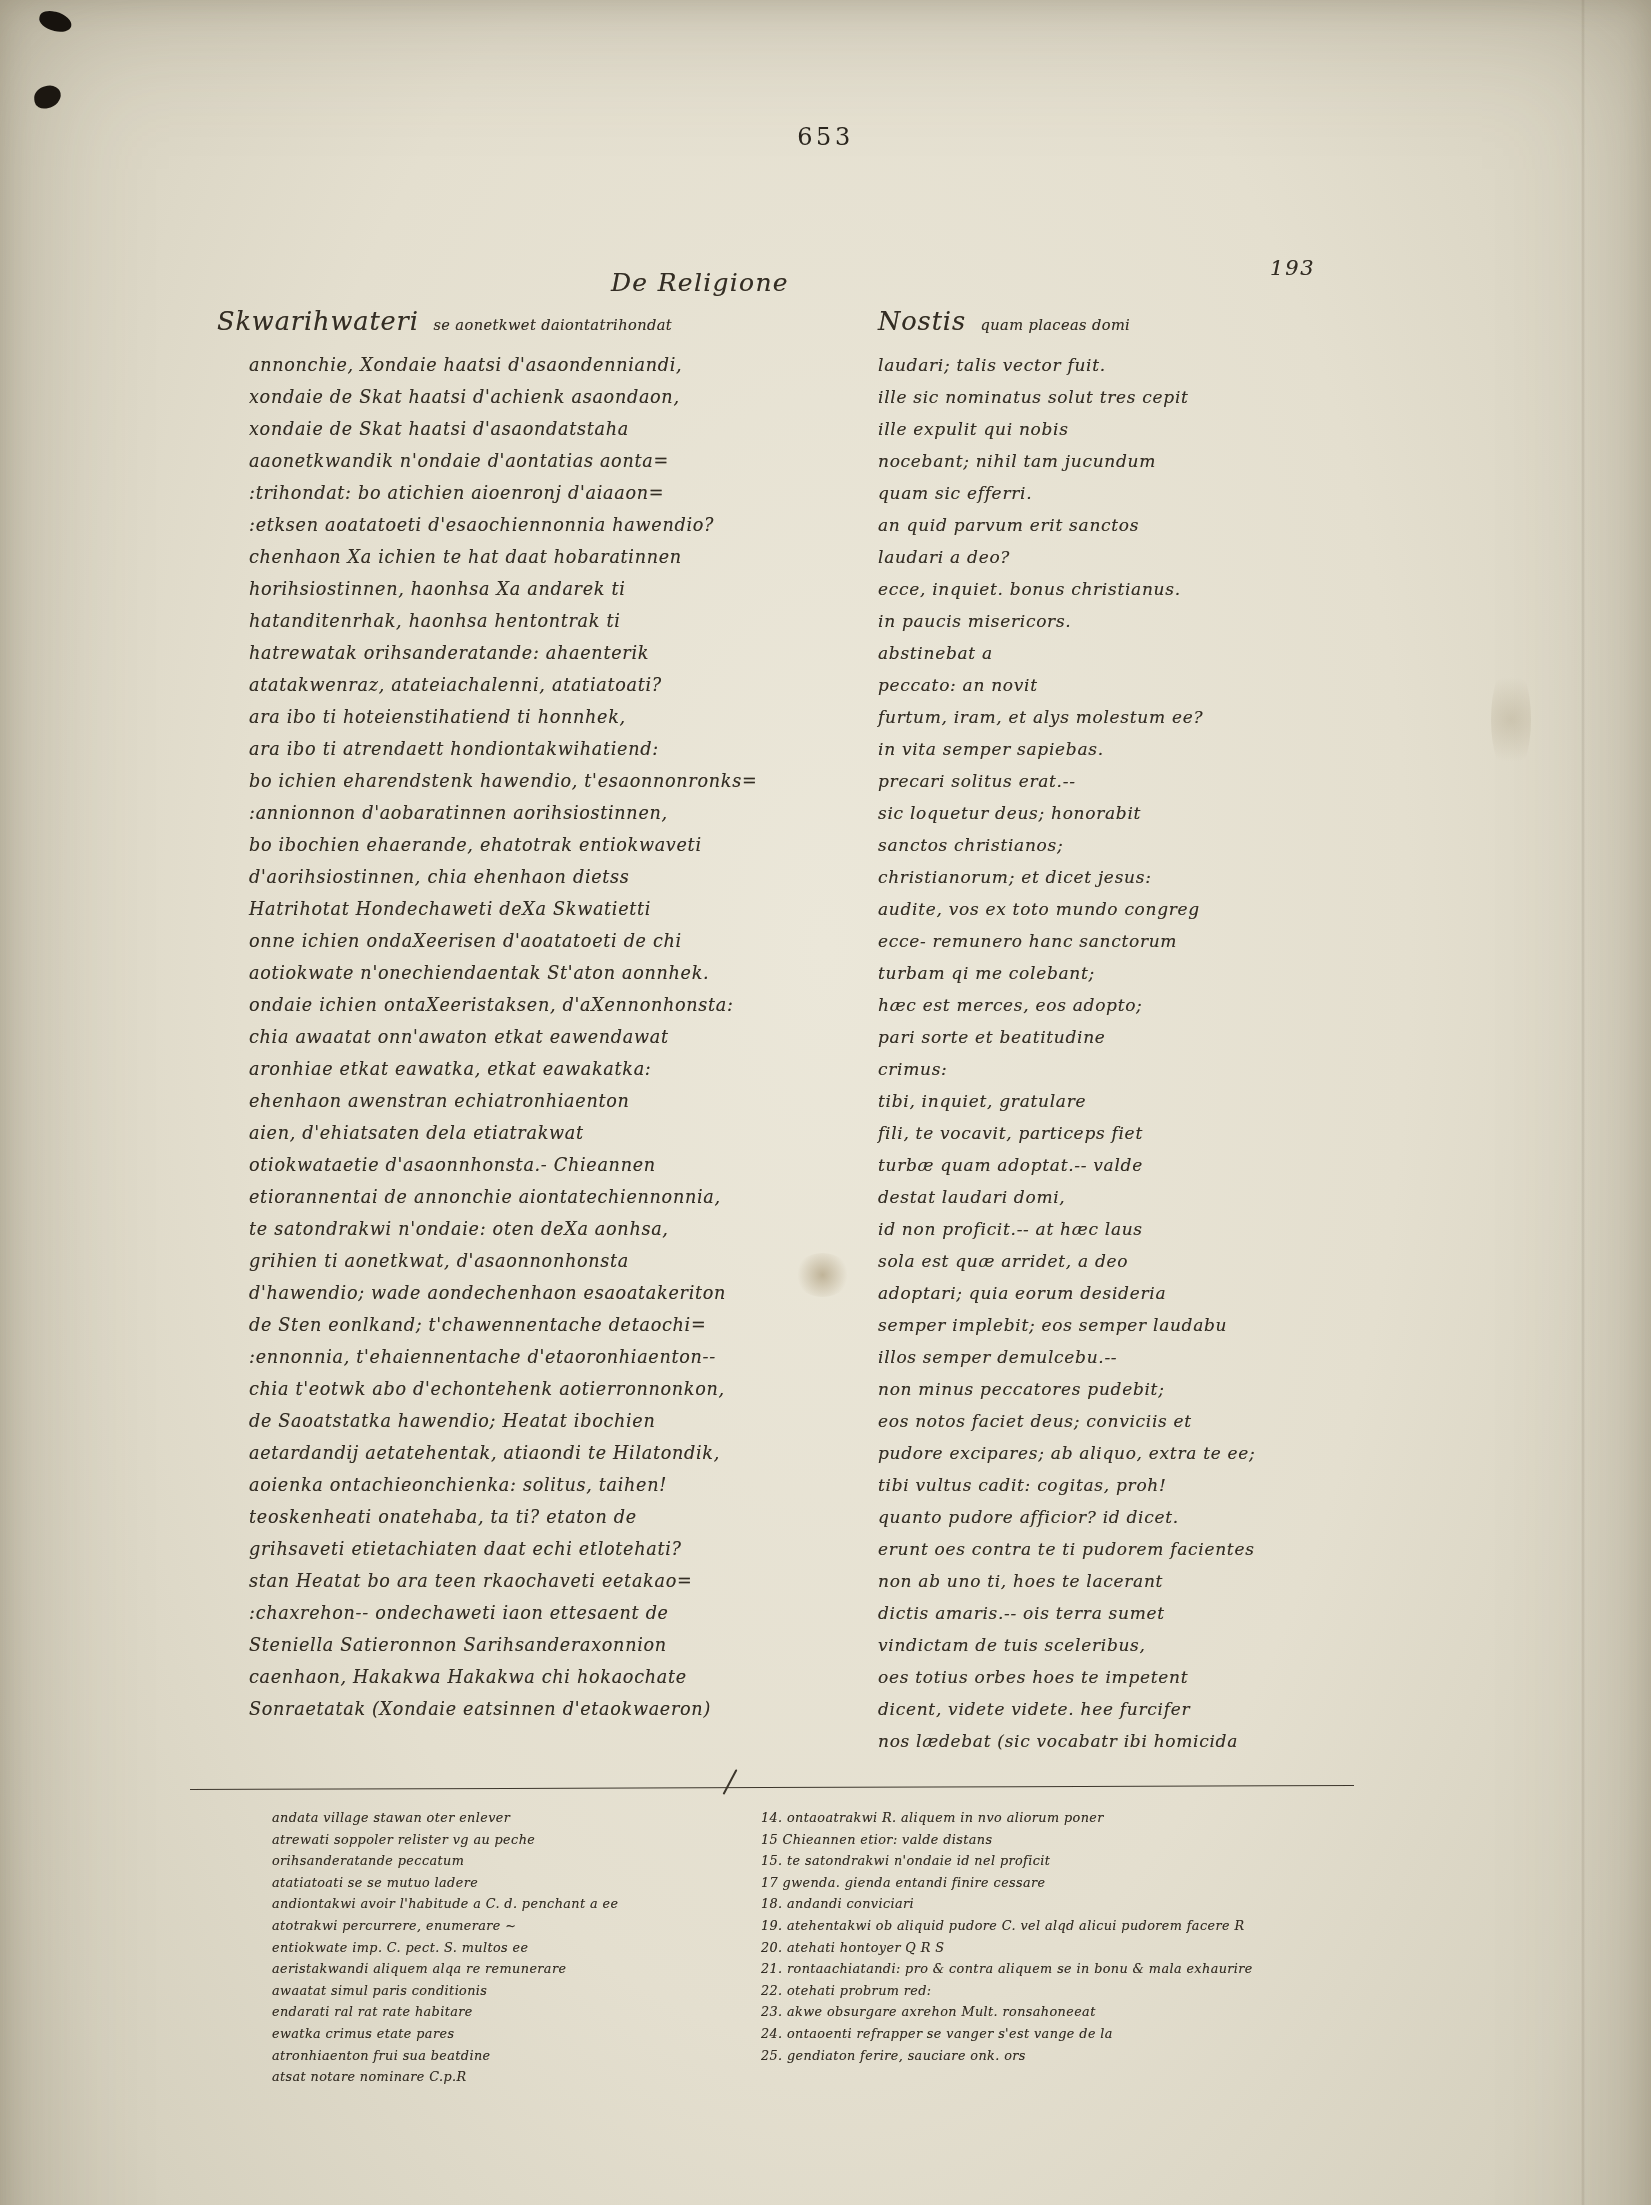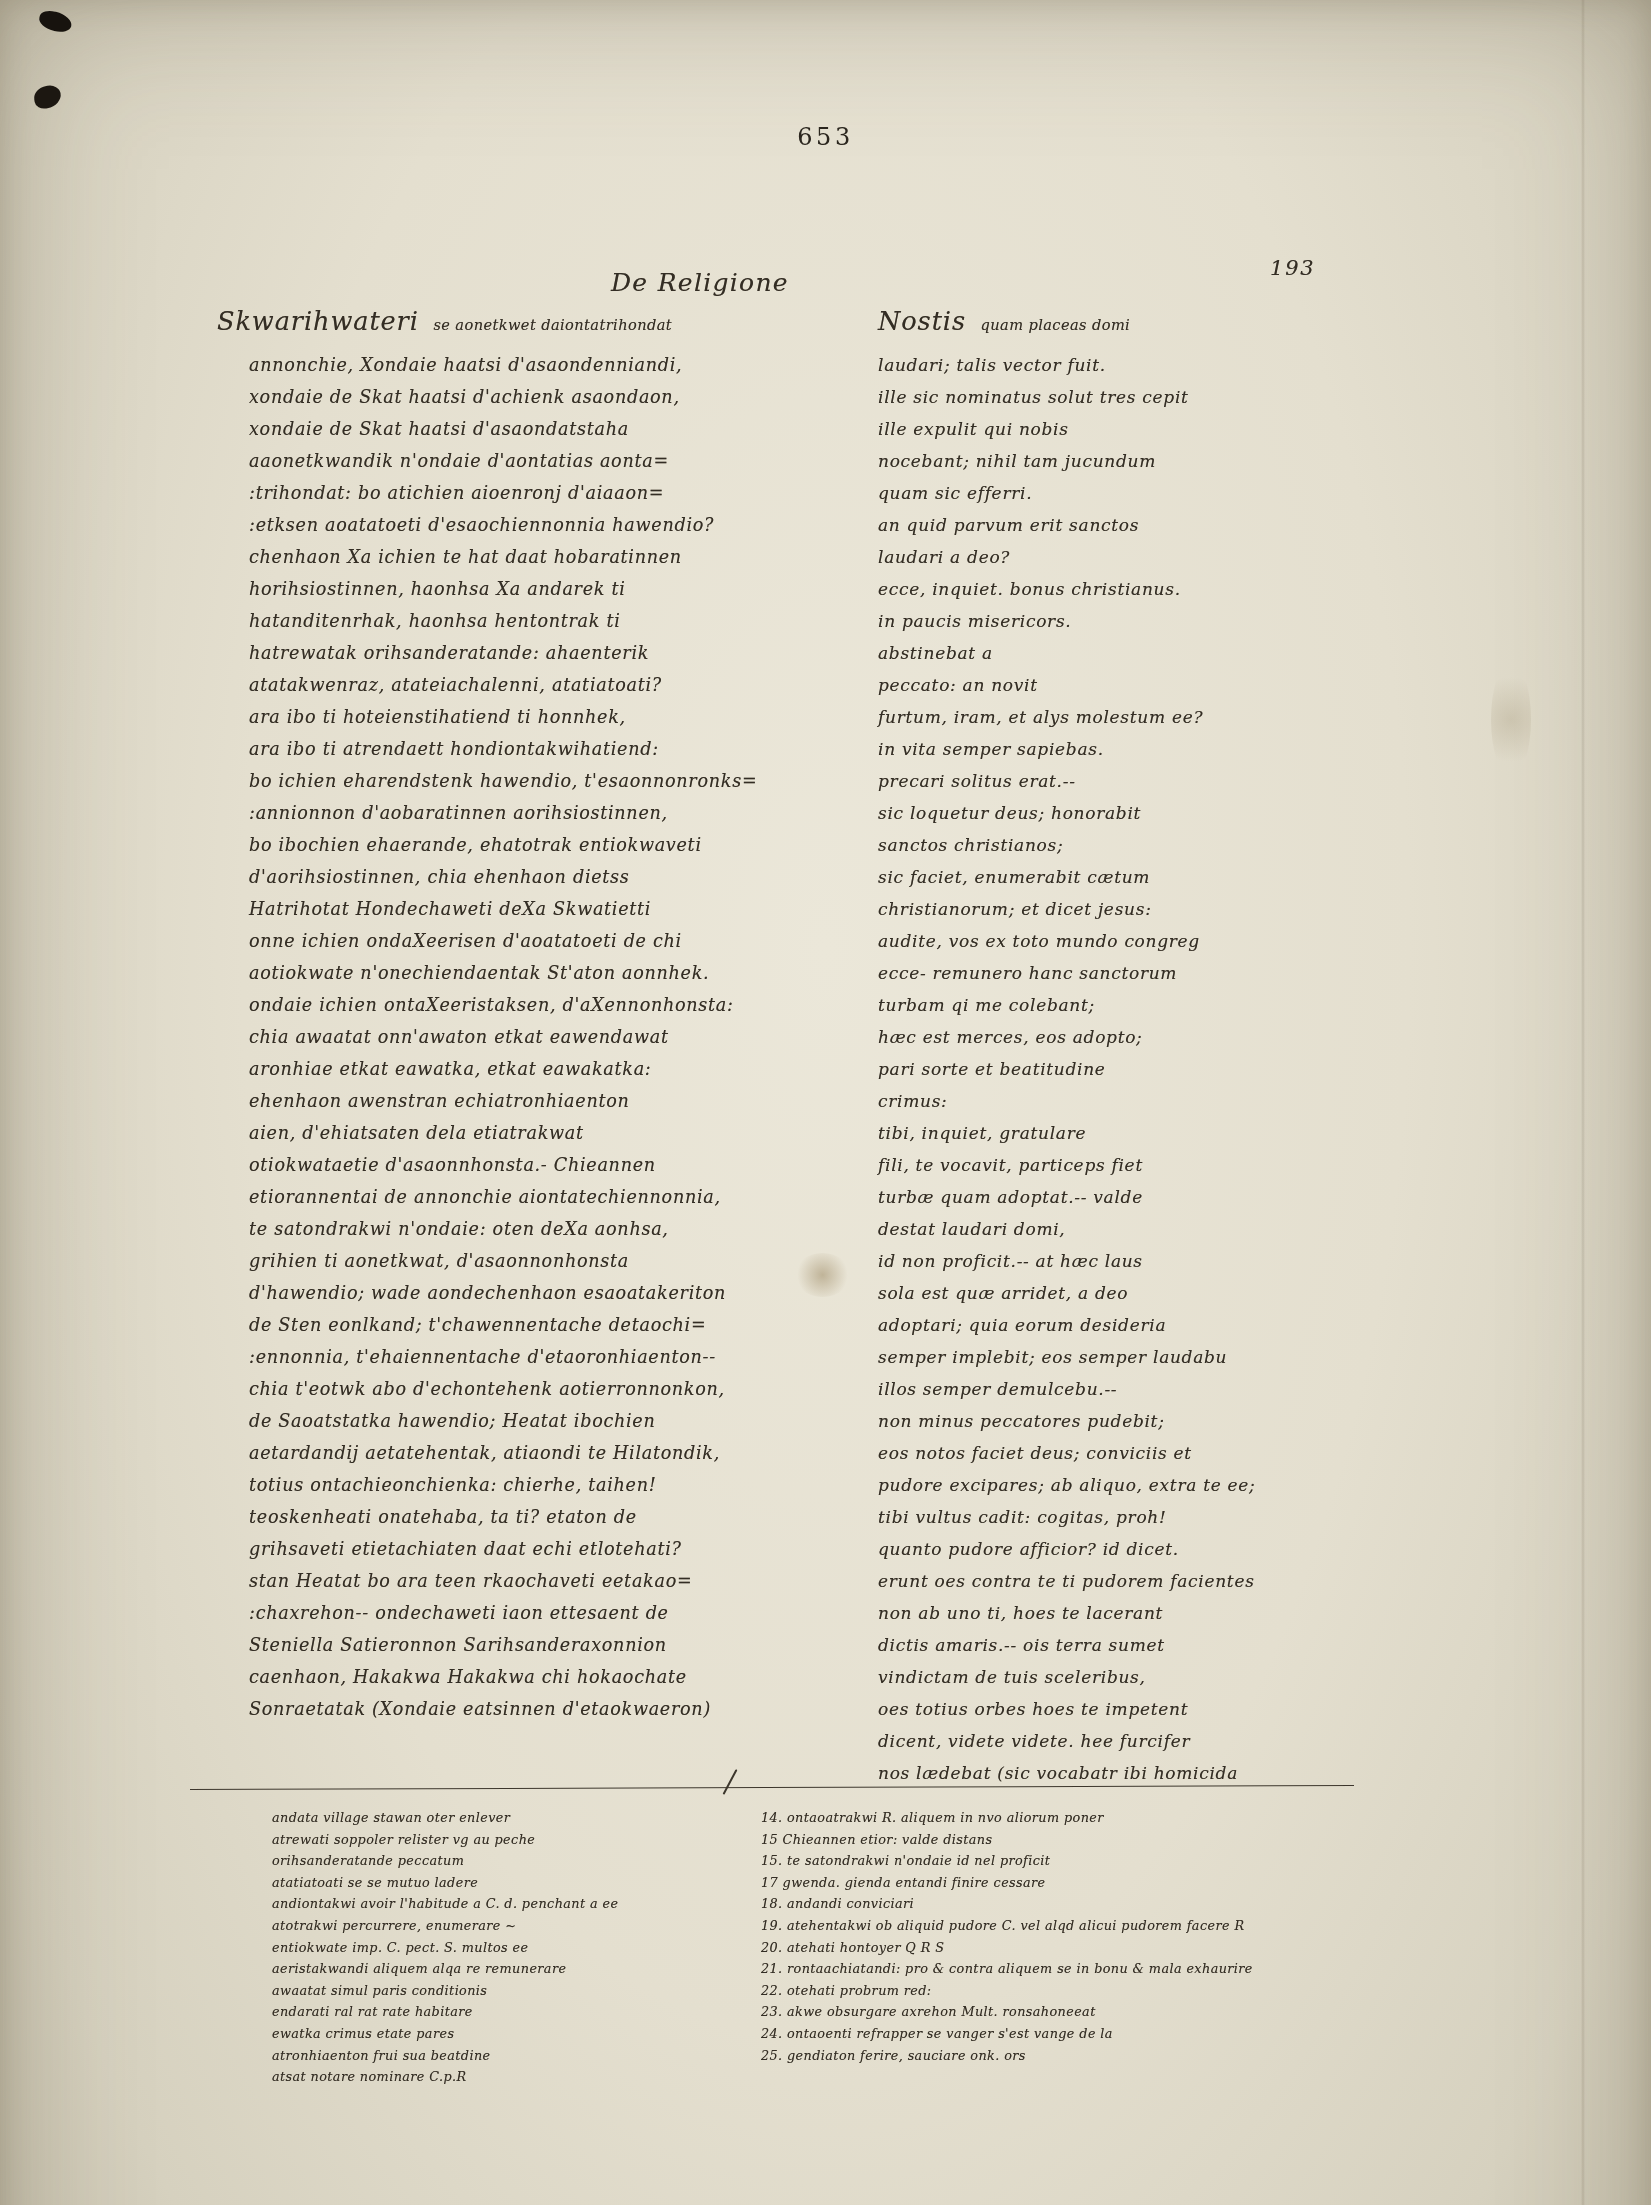--- a/index.html
+++ b/index.html
@@ -119,21 +119,21 @@
       <div class="line">otiokwataetie d'asaonnhonsta.- Chieannen</div>
       <div class="line">etiorannentai de annonchie aiontatechiennonnia,</div>
       <div class="line">te satondrakwi n'ondaie: oten deXa aonhsa,</div>
       <div class="line">grihien ti aonetkwat, d'asaonnonhonsta</div>
       <div class="line">d'hawendio; wade aondechenhaon esaoatakeriton</div>
       <div class="line">de Sten eonlkand; t'chawennentache detaochi=</div>
       <div class="line">:ennonnia, t'ehaiennentache d'etaoronhiaenton--</div>
       <div class="line">chia t'eotwk abo d'echontehenk aotierronnonkon,</div>
       <div class="line">de Saoatstatka hawendio; Heatat ibochien</div>
       <div class="line">aetardandij aetatehentak, atiaondi te Hilatondik,</div>
-      <div class="line">totius ontachieonchienka: chierhe, taihen!</div>
+      <div class="line">aoienka ontachieonchienka: solitus, taihen!</div>
       <div class="line">teoskenheati onatehaba, ta ti? etaton de</div>
       <div class="line">grihsaveti etietachiaten daat echi etlotehati?</div>
       <div class="line">stan Heatat bo ara teen rkaochaveti eetakao=</div>
       <div class="line">:chaxrehon-- ondechaweti iaon ettesaent de</div>
       <div class="line">Steniella Satieronnon Sarihsanderaxonnion</div>
       <div class="line">caenhaon, Hakakwa Hakakwa chi hokaochate</div>
       <div class="line">Sonraetatak (Xondaie eatsinnen d'etaokwaeron)</div>
     </div>
 
   <div class="col right-col hand">
@@ -146,21 +146,20 @@
       <div class="line">laudari a deo?</div>
       <div class="line">ecce, inquiet. bonus christianus.</div>
       <div class="line">in paucis misericors.</div>
       <div class="line">abstinebat a</div>
       <div class="line">peccato: an novit</div>
       <div class="line">furtum, iram, et alys molestum ee?</div>
       <div class="line">in vita semper sapiebas.</div>
       <div class="line">precari solitus erat.--</div>
       <div class="line">sic loquetur deus; honorabit</div>
       <div class="line">sanctos christianos;</div>
-      <div class="line">sic faciet, enumerabit cætum</div>
       <div class="line">christianorum; et dicet jesus:</div>
       <div class="line">audite, vos ex toto mundo congreg</div>
       <div class="line">ecce- remunero hanc sanctorum</div>
       <div class="line">turbam qi me colebant;</div>
       <div class="line">hæc est merces, eos adopto;</div>
       <div class="line">pari sorte et beatitudine</div>
       <div class="line">crimus:</div>
       <div class="line">tibi, inquiet, gratulare</div>
       <div class="line">fili, te vocavit, particeps fiet</div>
       <div class="line">turbæ quam adoptat.-- valde</div>

